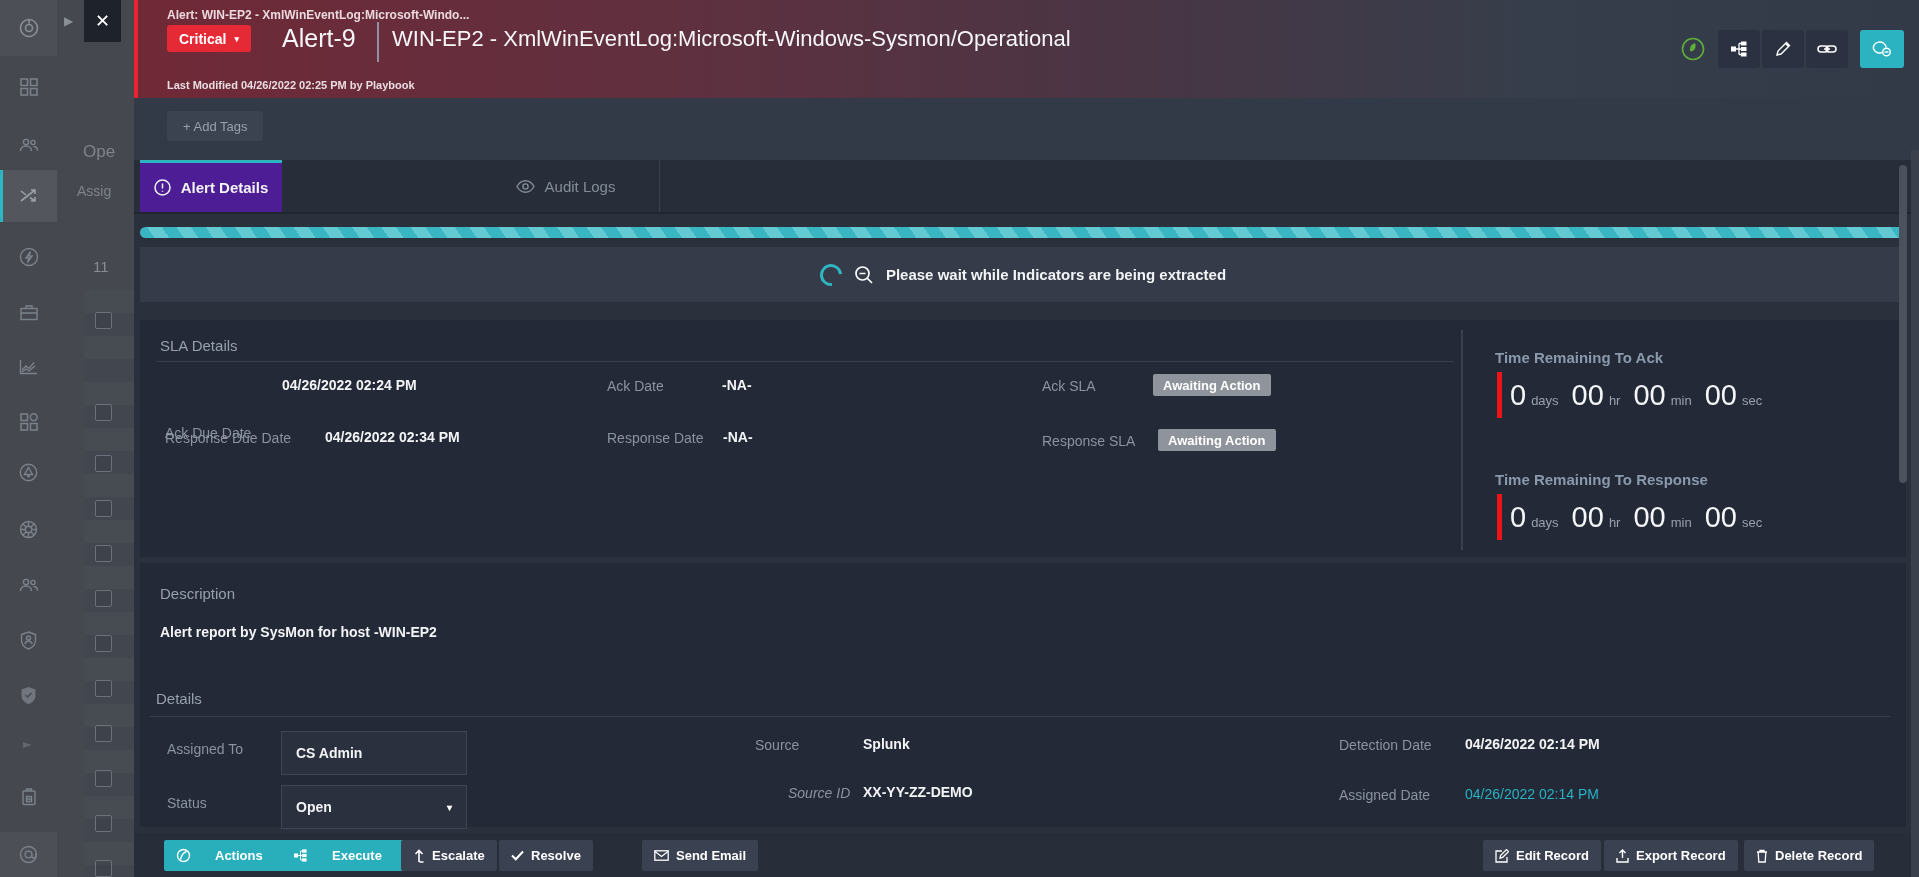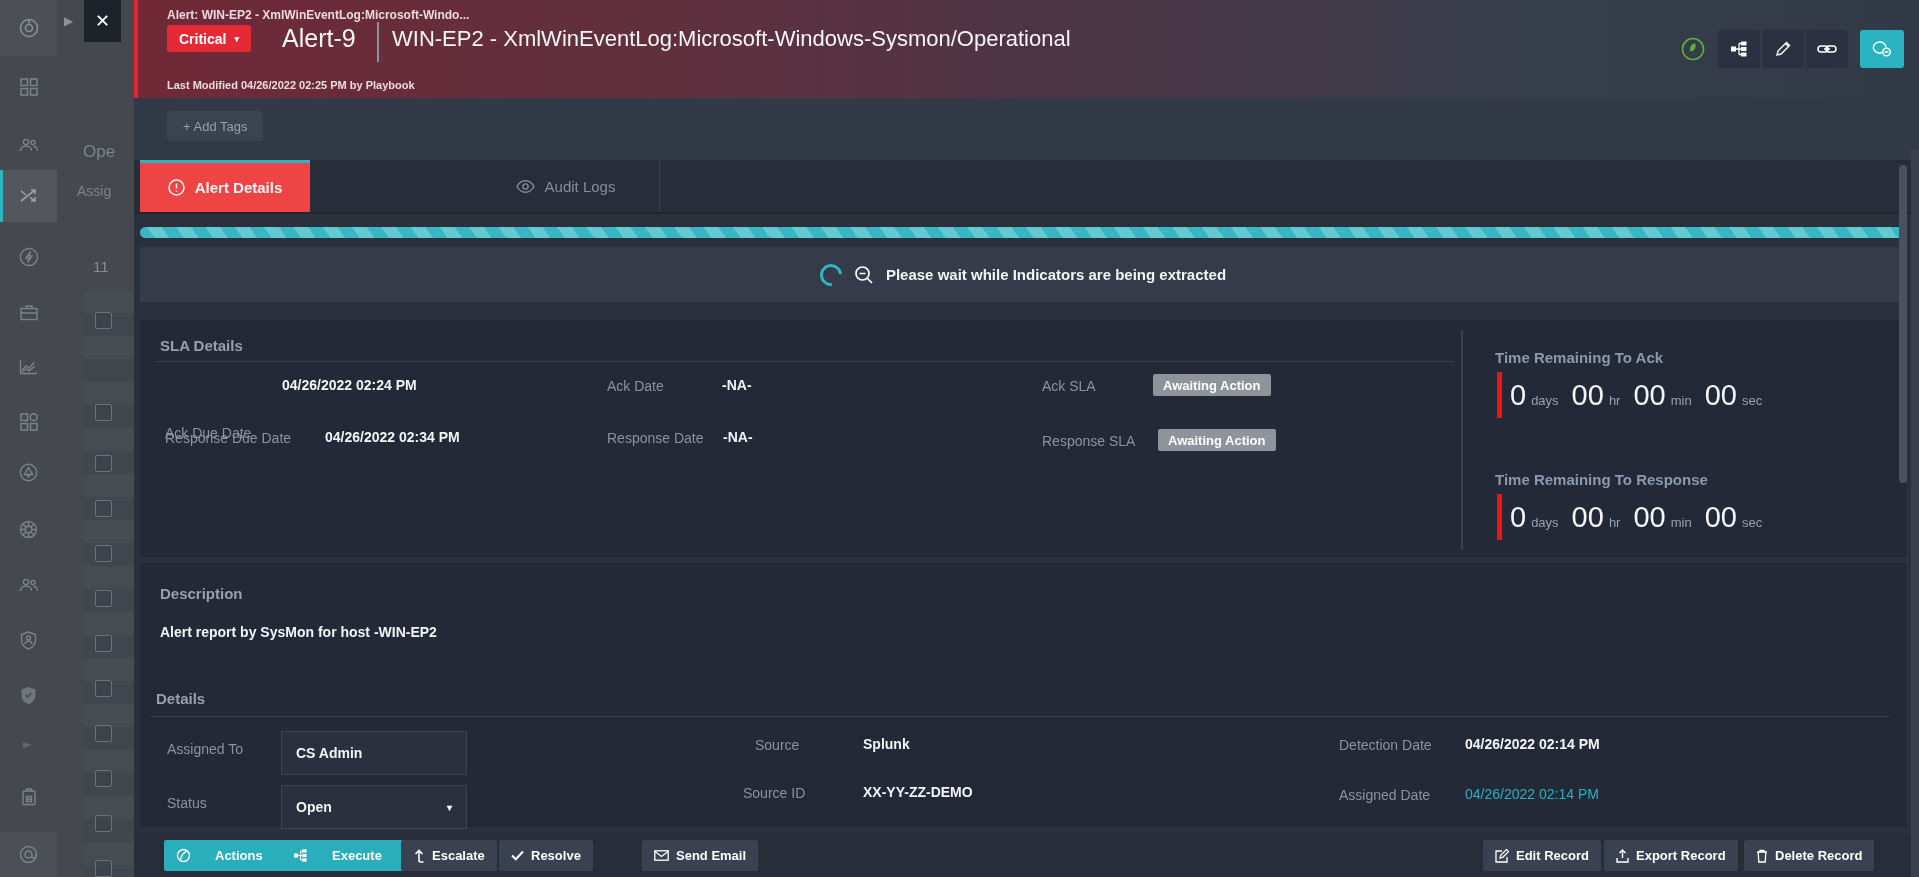--- a/index.html
+++ b/index.html
@@ -51,37 +51,37 @@
 
   
   #tags-row { left:134px; top:98px; width:1785px; height:62px; background:#333a47; z-index:5; }
   #add-tags { left:167px; top:111px; height:30px; padding:0 16px; background:#3b4250; border-radius:3px;
     display:flex; align-items:center; color:#98a0ac; font-size:13px; z-index:6; cursor:pointer; }
 
   
   #tabbar { left:134px; top:160px; width:1785px; height:54px; background:#282e39; border-bottom:2px solid #20252e; z-index:5; }
   .tab { position:absolute; top:160px; height:52px; display:flex; align-items:center; justify-content:center; gap:10px;
     font-size:15px; color:#848d9a; z-index:6; cursor:pointer; }
-  #tab-details { left:140px; width:170px; background:#ef4444; border-top:3px solid #2fb5c2; color:#f2f4f6; font-weight:bold; }
+  #tab-details { left:140px; width:142px; background:#4c1d95; border-top:3px solid #2fb5c2; color:#f2f4f6; font-weight:bold; }
   #tab-playbooks { left:310px; width:162px; border-right:1px solid #3a4150; }
   #tab-audit { left:472px; width:188px; border-right:1px solid #3a4150; }
 
   
   #progress { left:140px; top:227px; width:1766px; height:11px; border-radius:6px; z-index:5;
     background:repeating-linear-gradient(55deg,#3ab6c2 0 12px,#63c9d3 12px 24px); }
   #loading-row { left:140px; top:247px; width:1766px; height:55px; background:#353b48; z-index:5;
     display:flex; align-items:center; justify-content:center; gap:12px; }
   #spinner { width:22px; height:22px; border-radius:50%; border:3px solid #2fb5c2; border-right-color:transparent; transform:rotate(40deg); }
   #loading-msg { font-size:15px; font-weight:bold; color:#f2f4f6; }
 
   
   .panel { position:absolute; background:#232936; z-index:5; }
   #sla-panel { left:140px; top:320px; width:1766px; height:237px; }
   #desc-panel { left:140px; top:563px; width:1766px; height:264px; }
-  .sec-title { position:absolute; font-size:15px; color:#97a0ad; z-index:6;font-weight:bold; }
+  .sec-title { position:absolute; font-size:15px; color:#97a0ad; z-index:6; }
   .sec-divider { position:absolute; height:1px; background:#39404d; z-index:6; }
   .f-label { position:absolute; font-size:14px; color:#8b93a0; z-index:6; white-space:nowrap; }
   .f-value { position:absolute; font-size:14px; font-weight:bold; color:#f2f4f6; z-index:6; white-space:nowrap; }
   .sla-badge { position:absolute; height:22px; padding:0 10px; background:#8f949c; border-radius:2px;
     display:flex; align-items:center; color:#fff; font-size:13px; font-weight:bold; z-index:6; }
   #sla-vdiv { left:1461px; top:330px; width:2px; height:220px; background:#39404e; z-index:6; }
 
   
   .timer-title { position:absolute; left:1495px; font-size:15px; font-weight:bold; color:#8b99ad; z-index:6; }
   .timer-row { position:absolute; left:1497px; display:flex; align-items:center; z-index:6; }
@@ -393,21 +393,21 @@
   <div class="f-label" style="left:167px; top:741px;">Assigned To</div>
   <input class="fld-input" style="left: 281px; top: 731px;" value="CS Admin">
   <div class="f-label" style="left:167px; top:795px;">Status</div>
   <div class="fld-input" id="status-select" style="left:281px; top:785px; display:flex;">
     <span>Open</span>
     <span class="caret">▾</span>
   </div>
 
   <div class="f-label" style="left:755px; top:737px;">Source</div>
   <div class="f-value" style="left:863px; top:736px;">Splunk</div>
-  <div class="f-label" style="left:743px; top:785px;">Source ID</div>
+  <div class="f-label" style="left:788px; top:785px;font-style:italic;">Source ID</div>
   <div class="f-value" style="left:863px; top:784px;">XX-YY-ZZ-DEMO</div>
 
   <div class="f-label" style="left:1339px; top:737px;">Detection Date</div>
   <div class="f-value" style="left:1465px; top:736px;">04/26/2022 02:14 PM</div>
   <div class="f-label" style="left:1339px; top:787px;">Assigned Date</div>
   <div class="f-value teal-link" style="left:1465px; top:786px; font-weight:normal;">04/26/2022 02:14 PM</div>
 
   <div class="abs" id="toolbar"></div>
   <div class="tb-btn tb-teal" style="left:164px;">
     <svg width="15" height="15" viewBox="0 0 15 15" fill="none" stroke="#fff" stroke-width="1.4">

